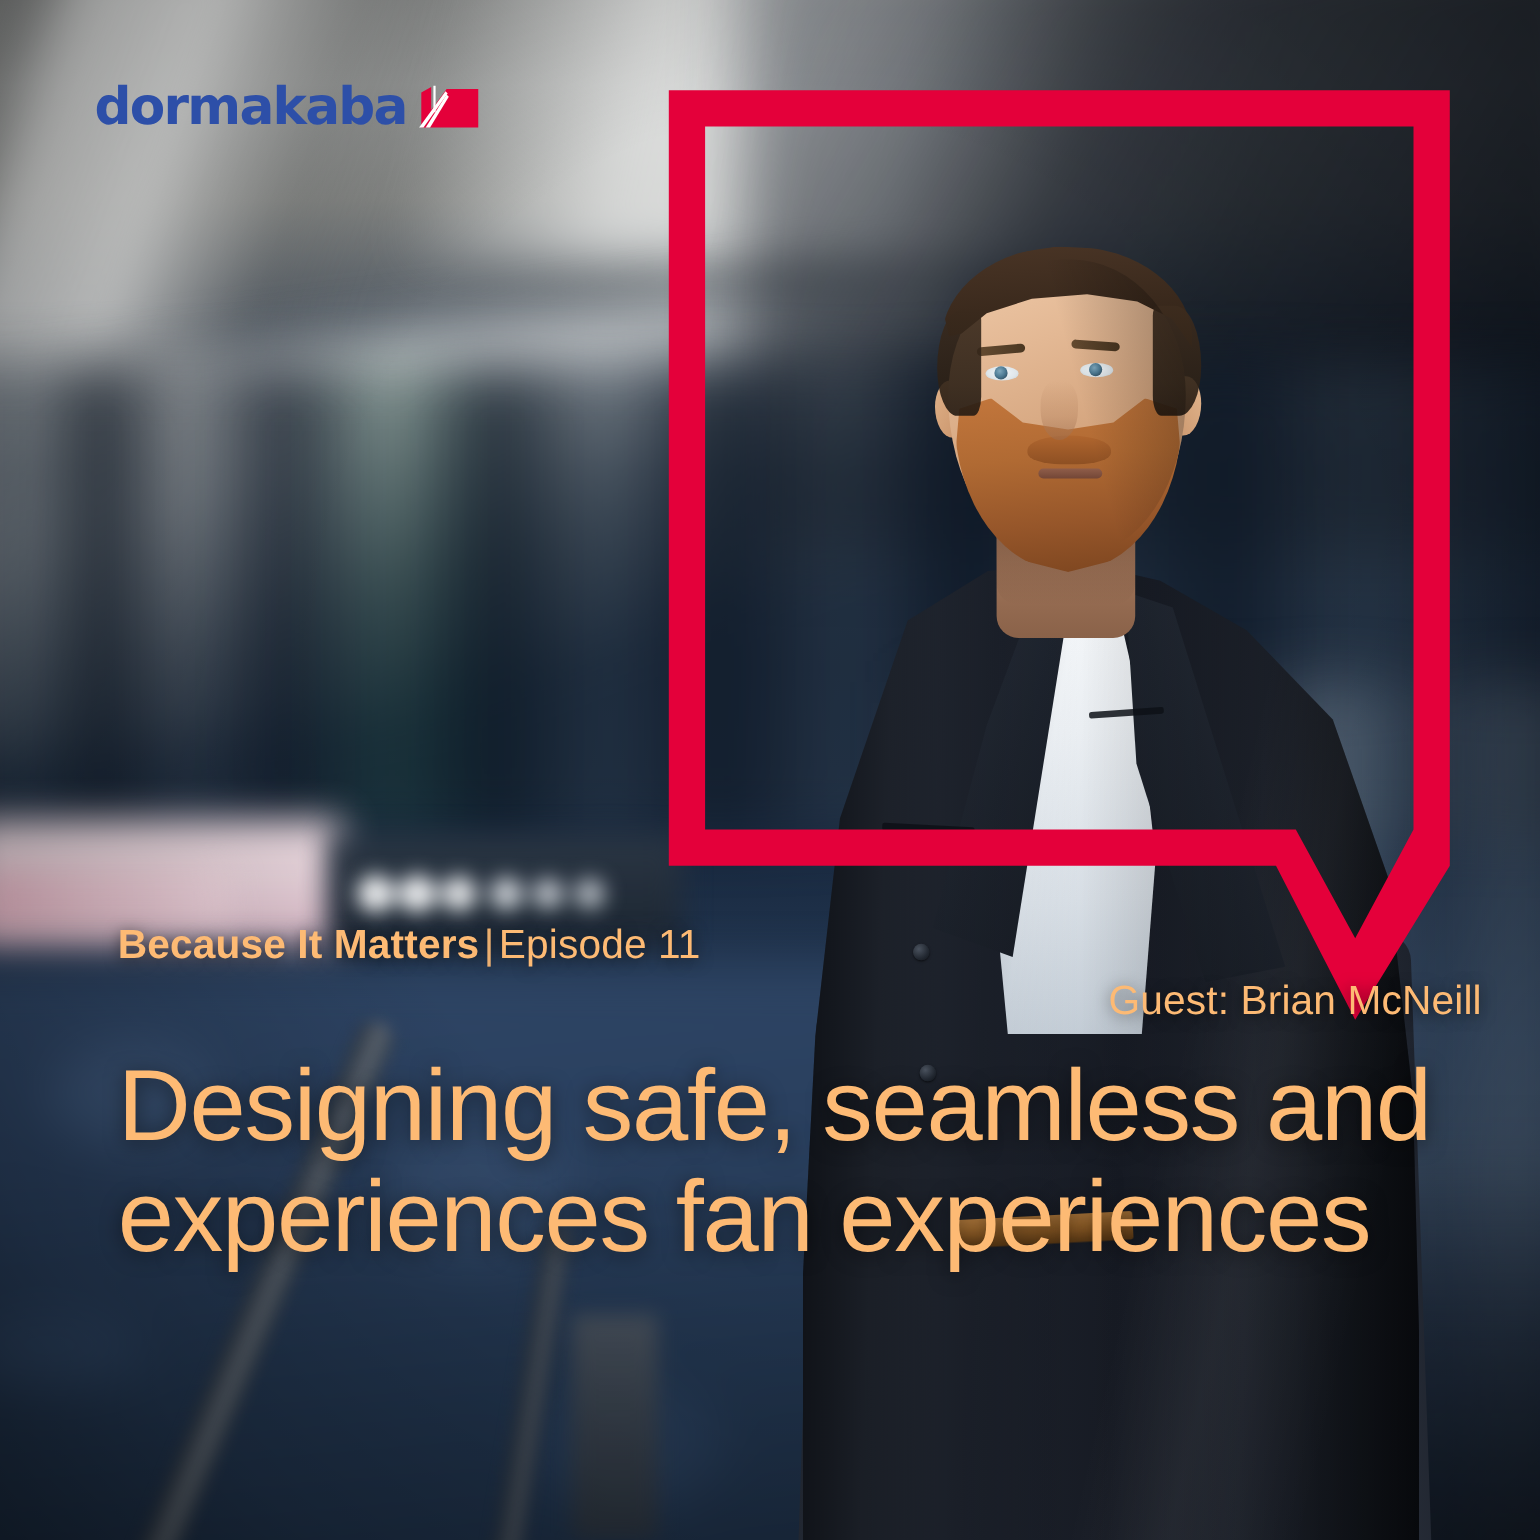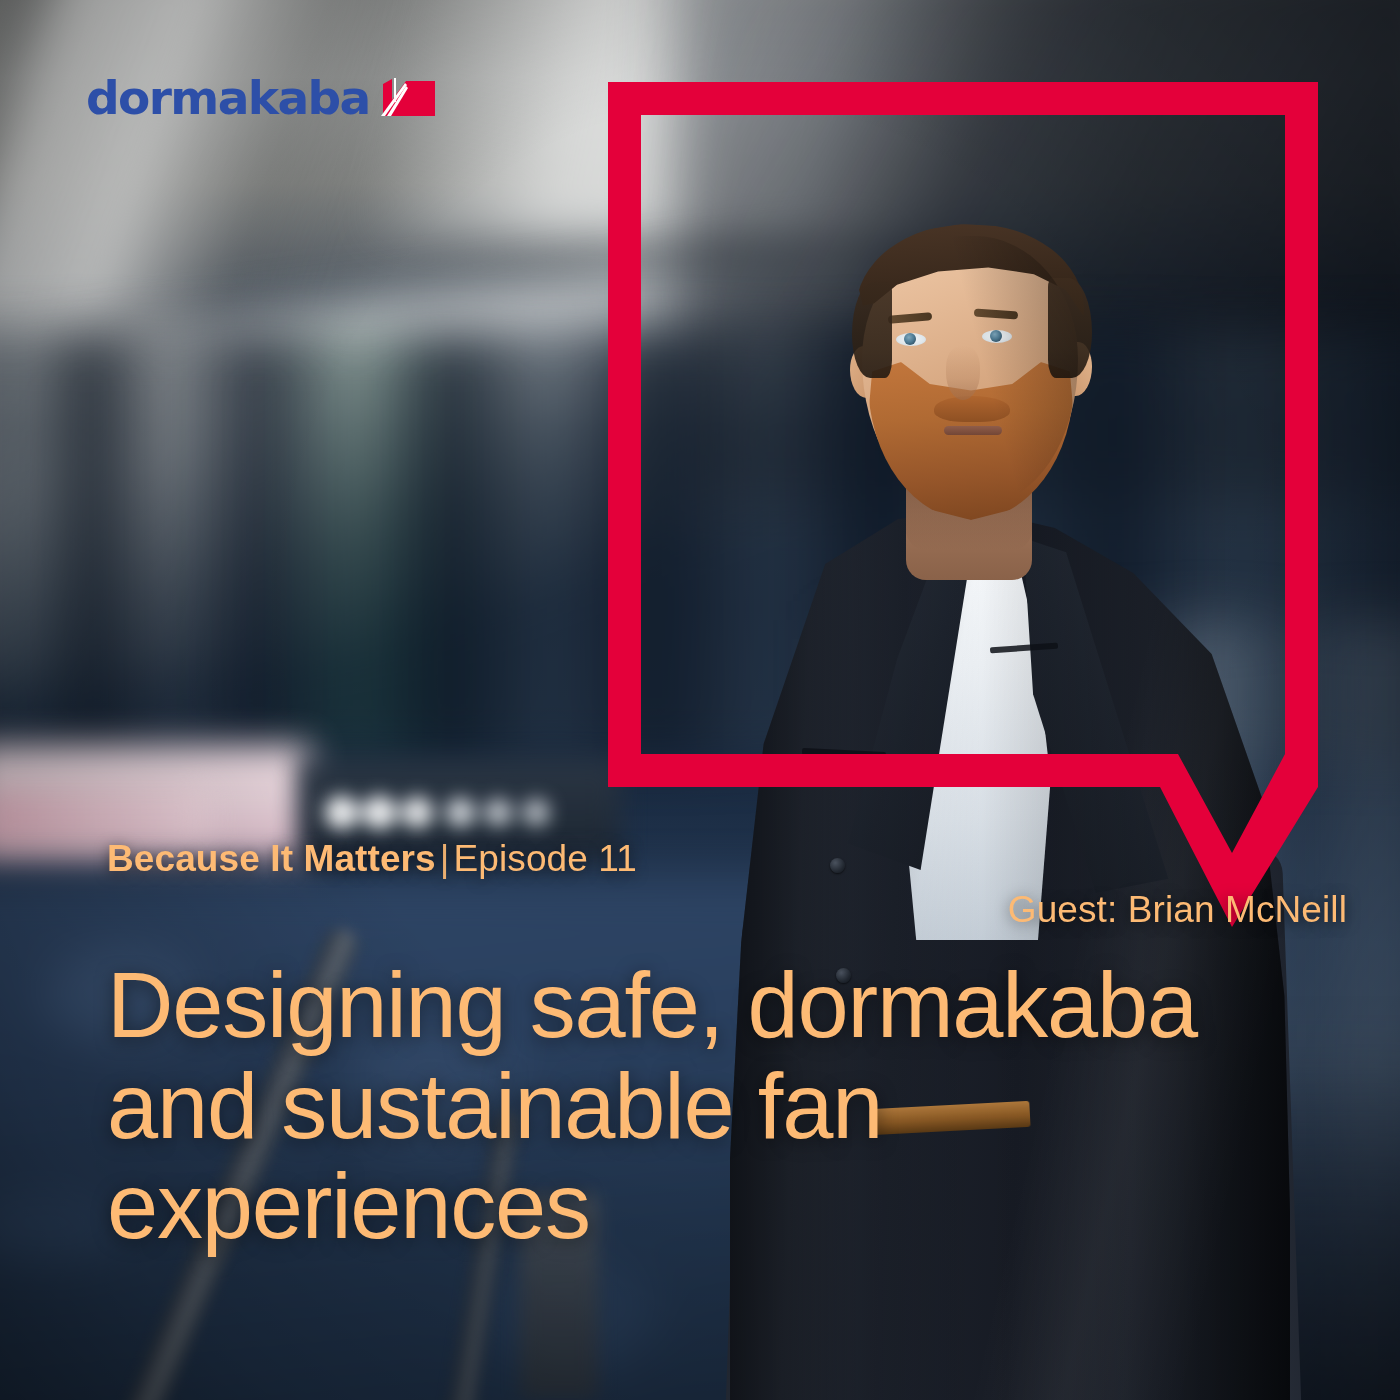--- a/index.html
+++ b/index.html
@@ -465,16 +465,16 @@
       <path fill="#ffffff" d="M15,2 L17,2 L17,26 L15,26 Z"></path>
       <path fill="#E4003A" d="M0,41 L56,41 L56,44 L0,44 Z" opacity="0"></path>
     </svg>
   </div>
 
   <div class="textblock">
     <div class="eyebrow">
       <span class="show">Because It Matters</span><span class="sep">|</span><span class="ep">Episode 11</span>
     </div>
     <div class="guest">Guest: Brian McNeill</div>
-    <div class="title">Designing safe, dormakaba and sustainable fan experiences</div>
+    <div class="title">Designing safe, seamless and experiences fan experiences</div>
   </div>
 
 </div>
 
 </body></html>

